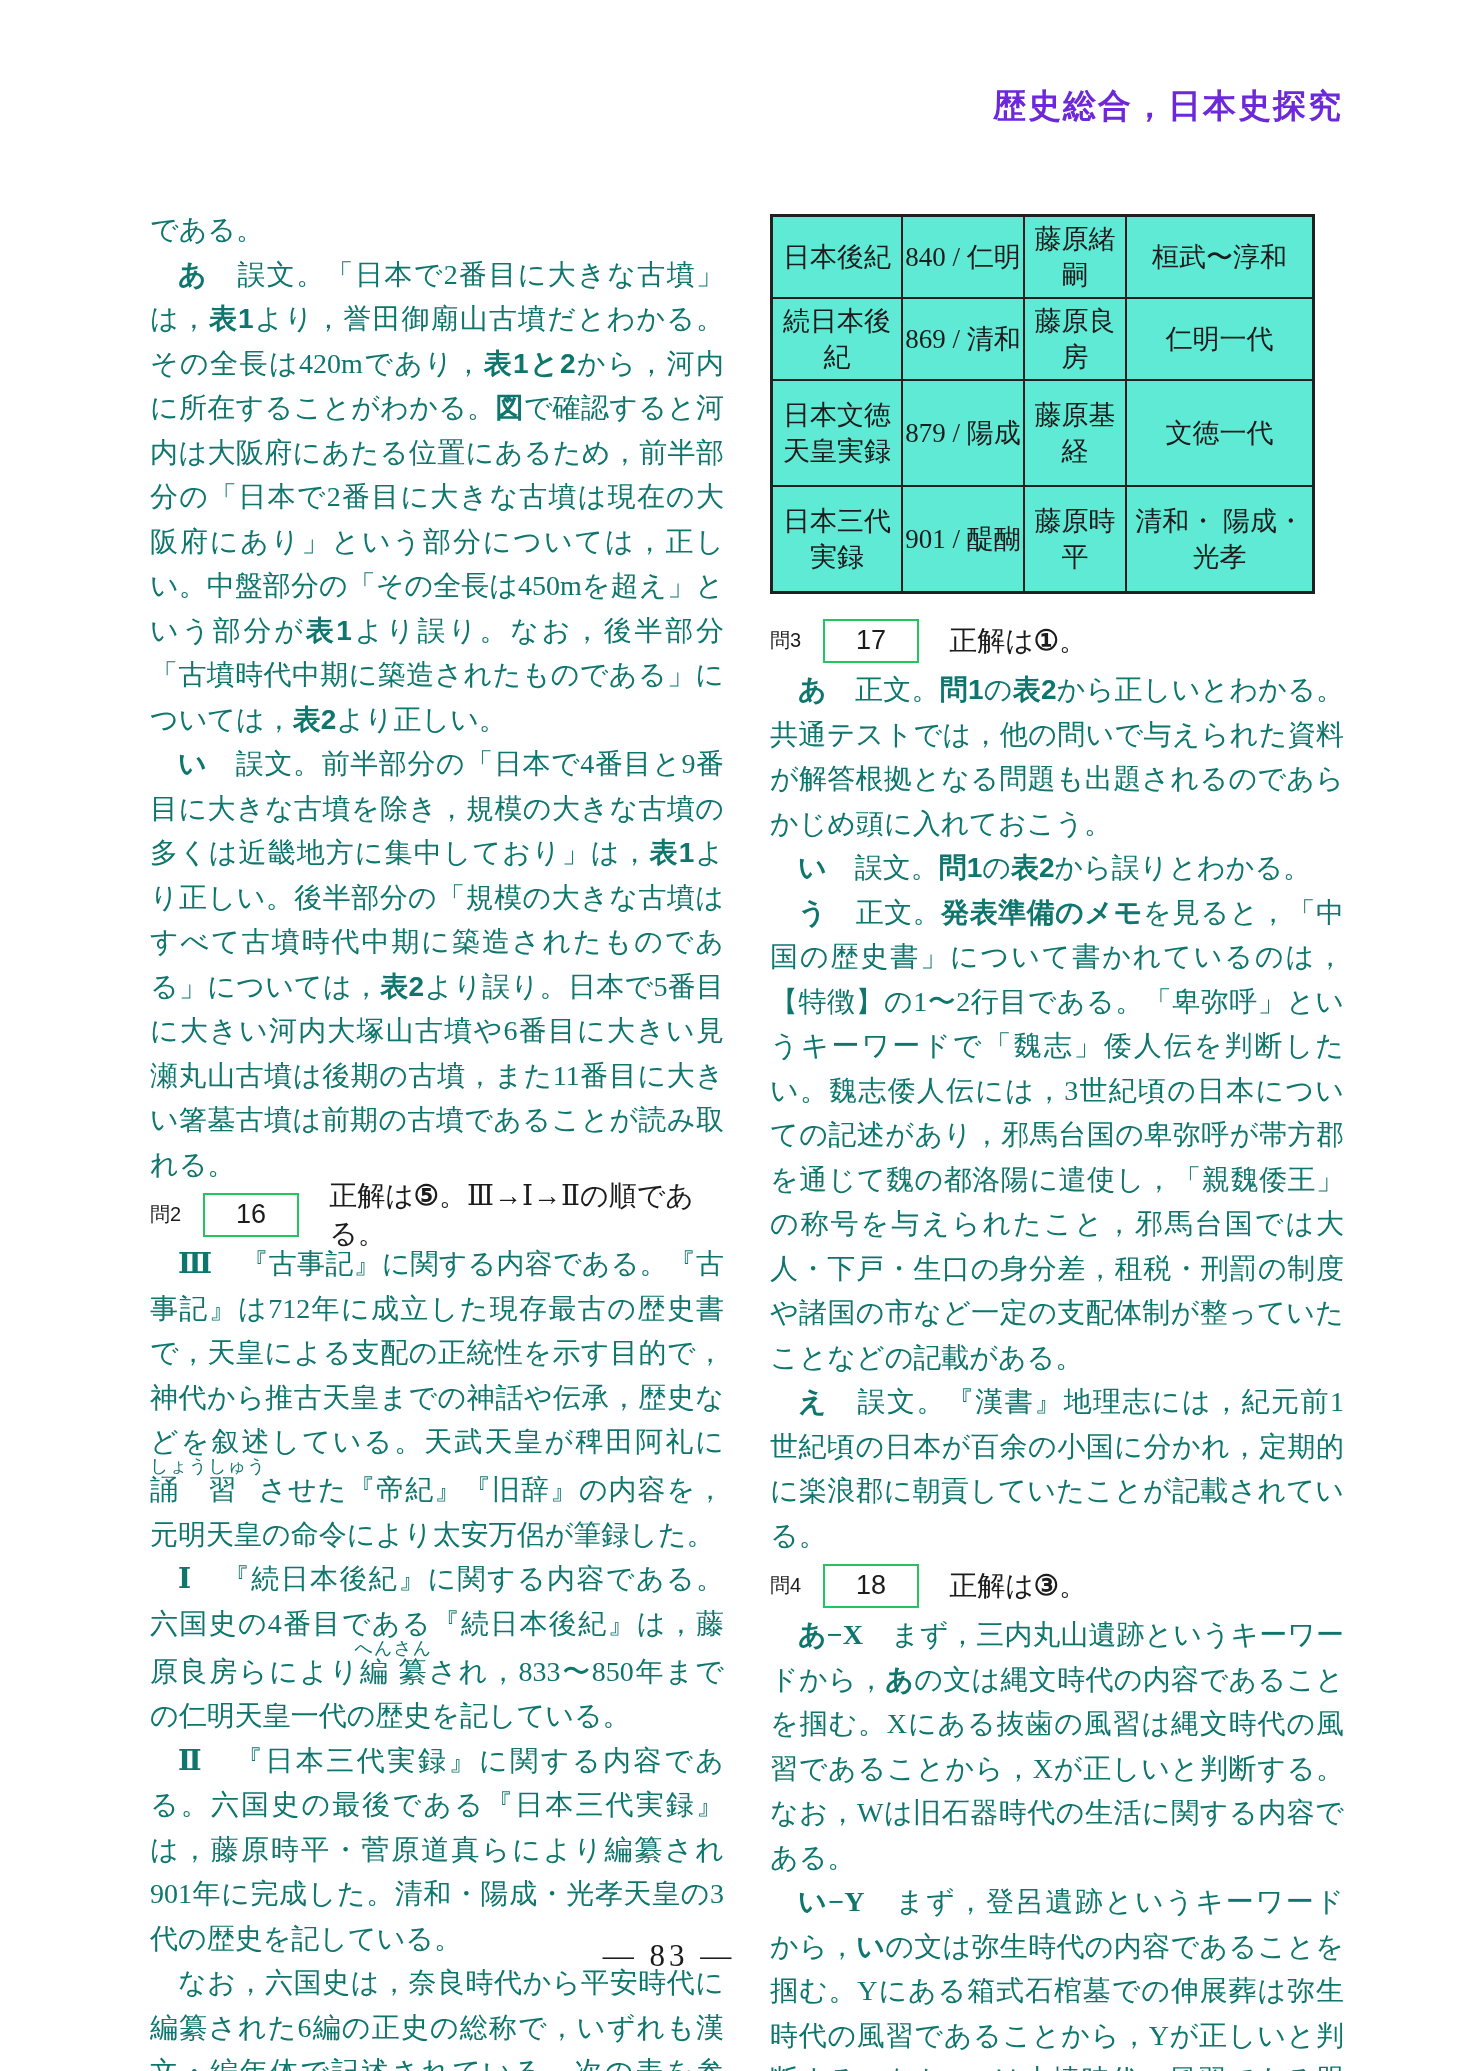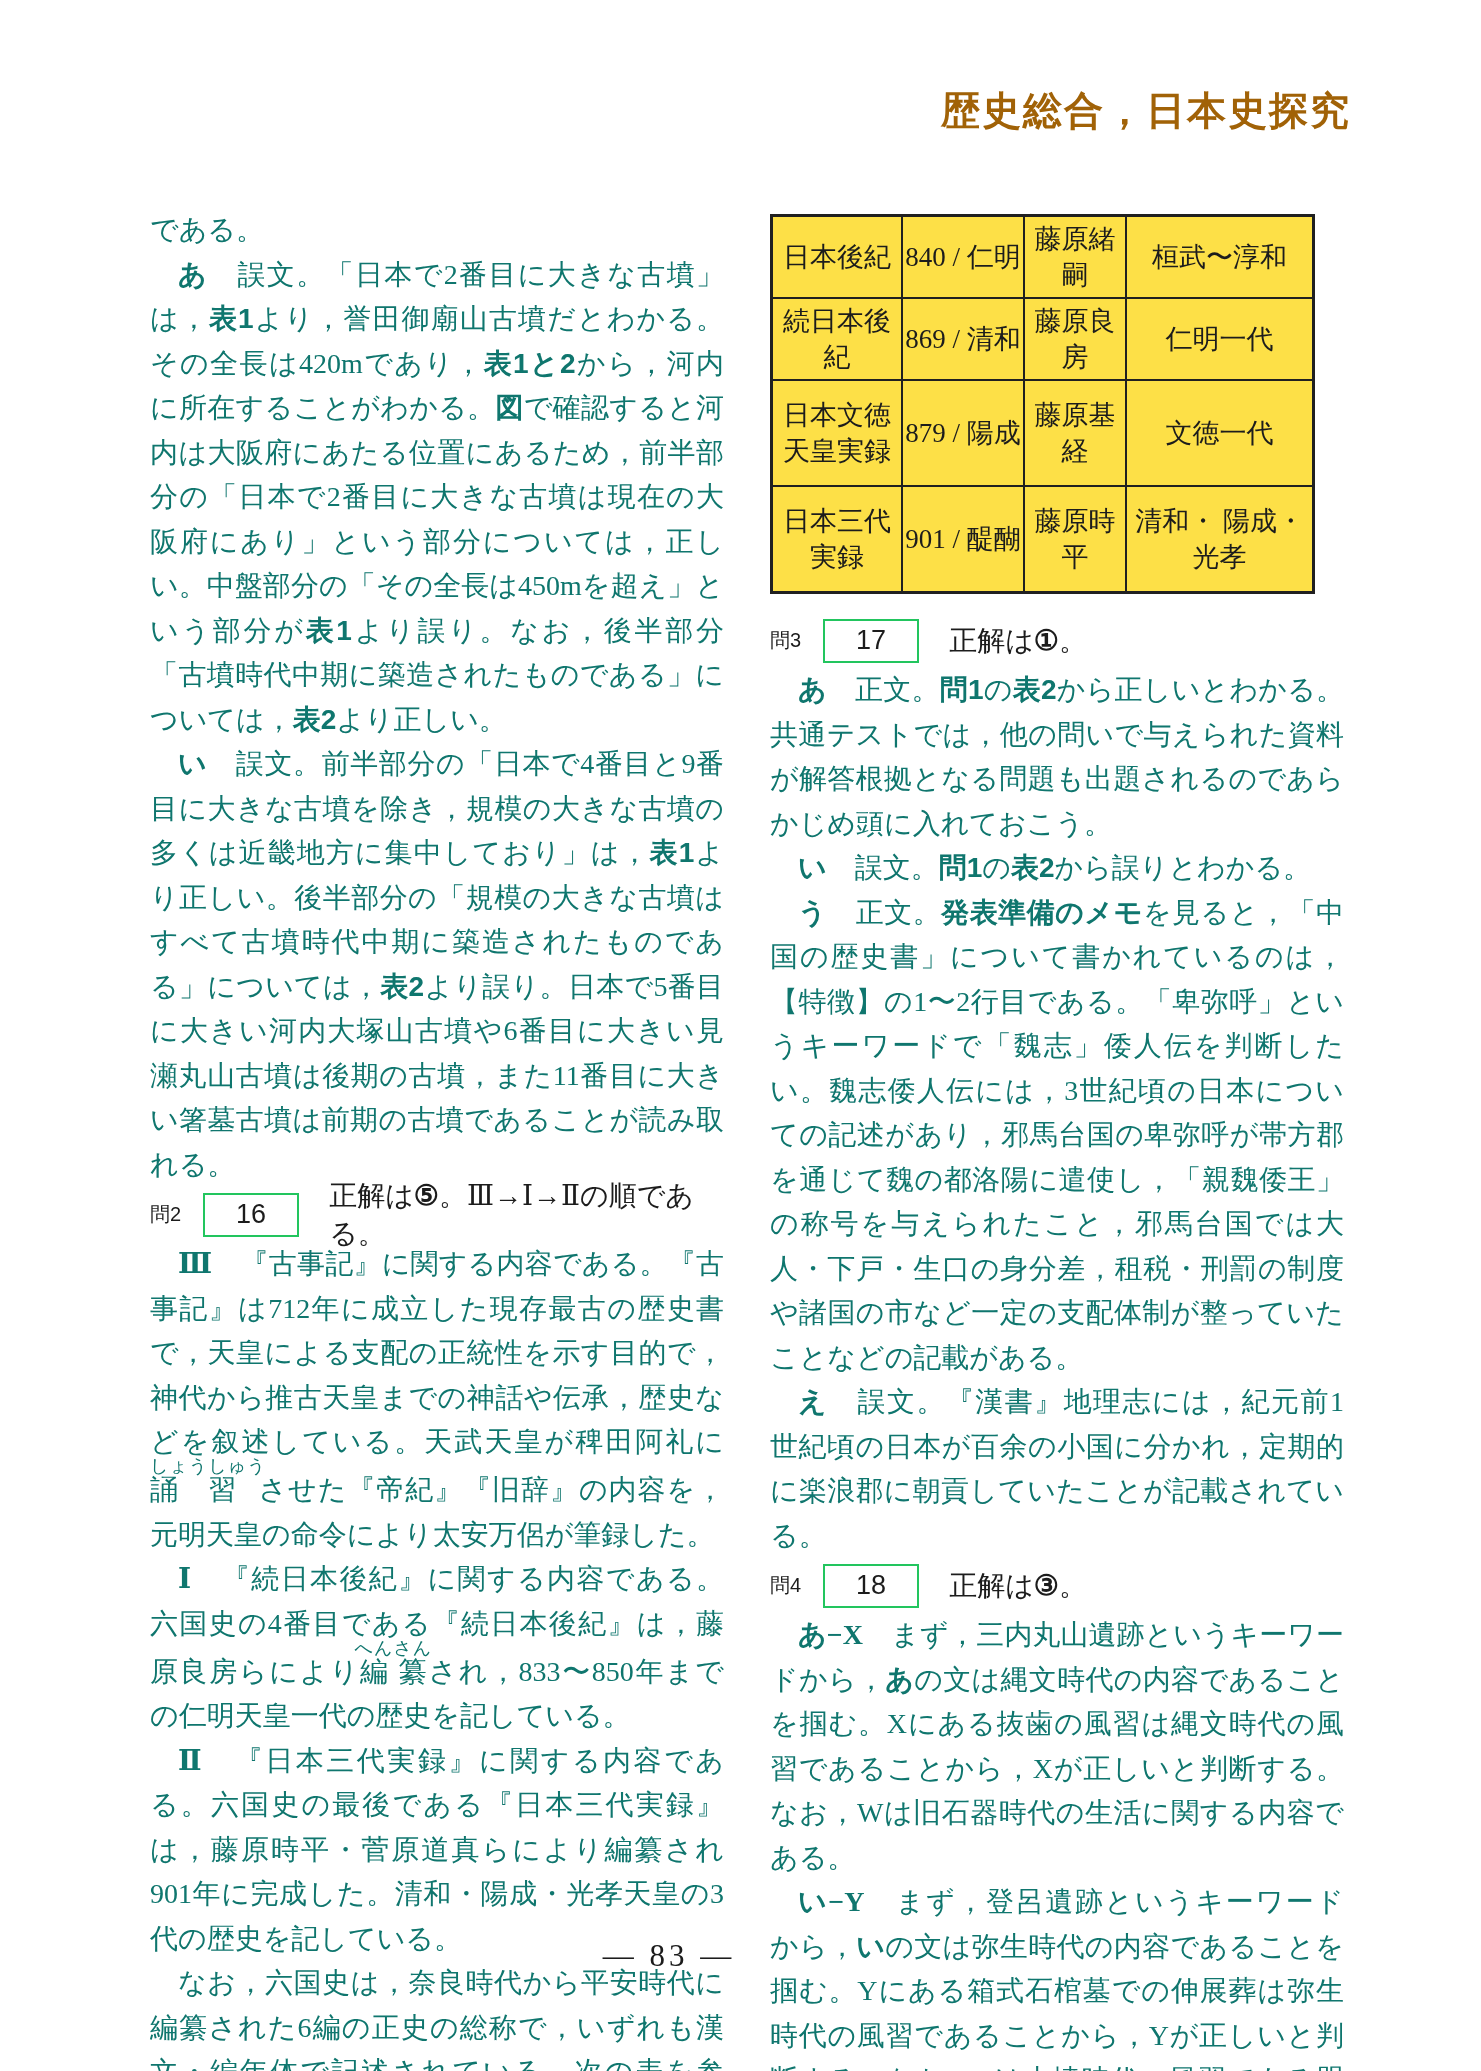--- a/index.html
+++ b/index.html
@@ -2,23 +2,23 @@
 <html><head>
 <meta charset="utf-8">
 <style>
   html,body{margin:0;padding:0;}
   body{
     width:1481px;height:2071px;position:relative;background:#ffffff;
     font-family:"Liberation Serif","DejaVu Serif",serif;color:#1c1c1c;
     -webkit-font-smoothing:antialiased;
   }
   .page-title{
-    position:absolute;top:84px;right:130px;
+    position:absolute;top:84px;right:138px;
     font-family:"Liberation Sans","DejaVu Sans",sans-serif;
-    font-weight:700;font-size:39px;letter-spacing:2px;color:#a16207;
+    font-weight:700;font-size:33px;letter-spacing:2px;color:#6d28d9;
   }
   .col{position:absolute;top:208px;width:574px;}
   .col-left{left:150px;}
   .col-right{left:770px;}
   p.para{
     margin:0;font-size:28px;line-height:44.5px;text-align:justify;
     text-indent:28px;color:#0f766e;
   }
   p.noindent{text-indent:0;}
   b.g{font-family:"Liberation Sans","DejaVu Sans",sans-serif;font-weight:700;}
@@ -29,21 +29,21 @@
   .answer .qlabel{
     font-family:"Liberation Sans","DejaVu Sans",sans-serif;
     font-weight:400;font-size:20px;flex:0 0 auto;
   }
   .answer .qbox{
     flex:0 0 auto;margin-left:22px;width:92px;height:40px;
     border:2px solid #22c55e;display:flex;align-items:center;justify-content:center;
     font-family:"Liberation Sans","DejaVu Sans",sans-serif;font-size:27px;font-weight:500;
   }
   .answer .atext{margin-left:30px;font-size:28px;}
-  table{border-collapse:collapse;background:#fde047;}
+  table{border-collapse:collapse;background:#5eead4;}
   table.ruled{border:3px solid #202020;}
   table.ruled td,table.ruled th{
     border:2.5px solid #202020;font-weight:400;
     font-size:27px;color:#1c1c1c;text-align:center;vertical-align:middle;
   }
   .cont-table{width:545px;margin:6px 0 22px 0;}
   .cont-table td{padding:4px 2px;line-height:36px;}
   .cont-table tr.short td{height:58px;}
   .cont-table tr.tall td{height:96px;}
   .cont-table .c1{width:124px;}

